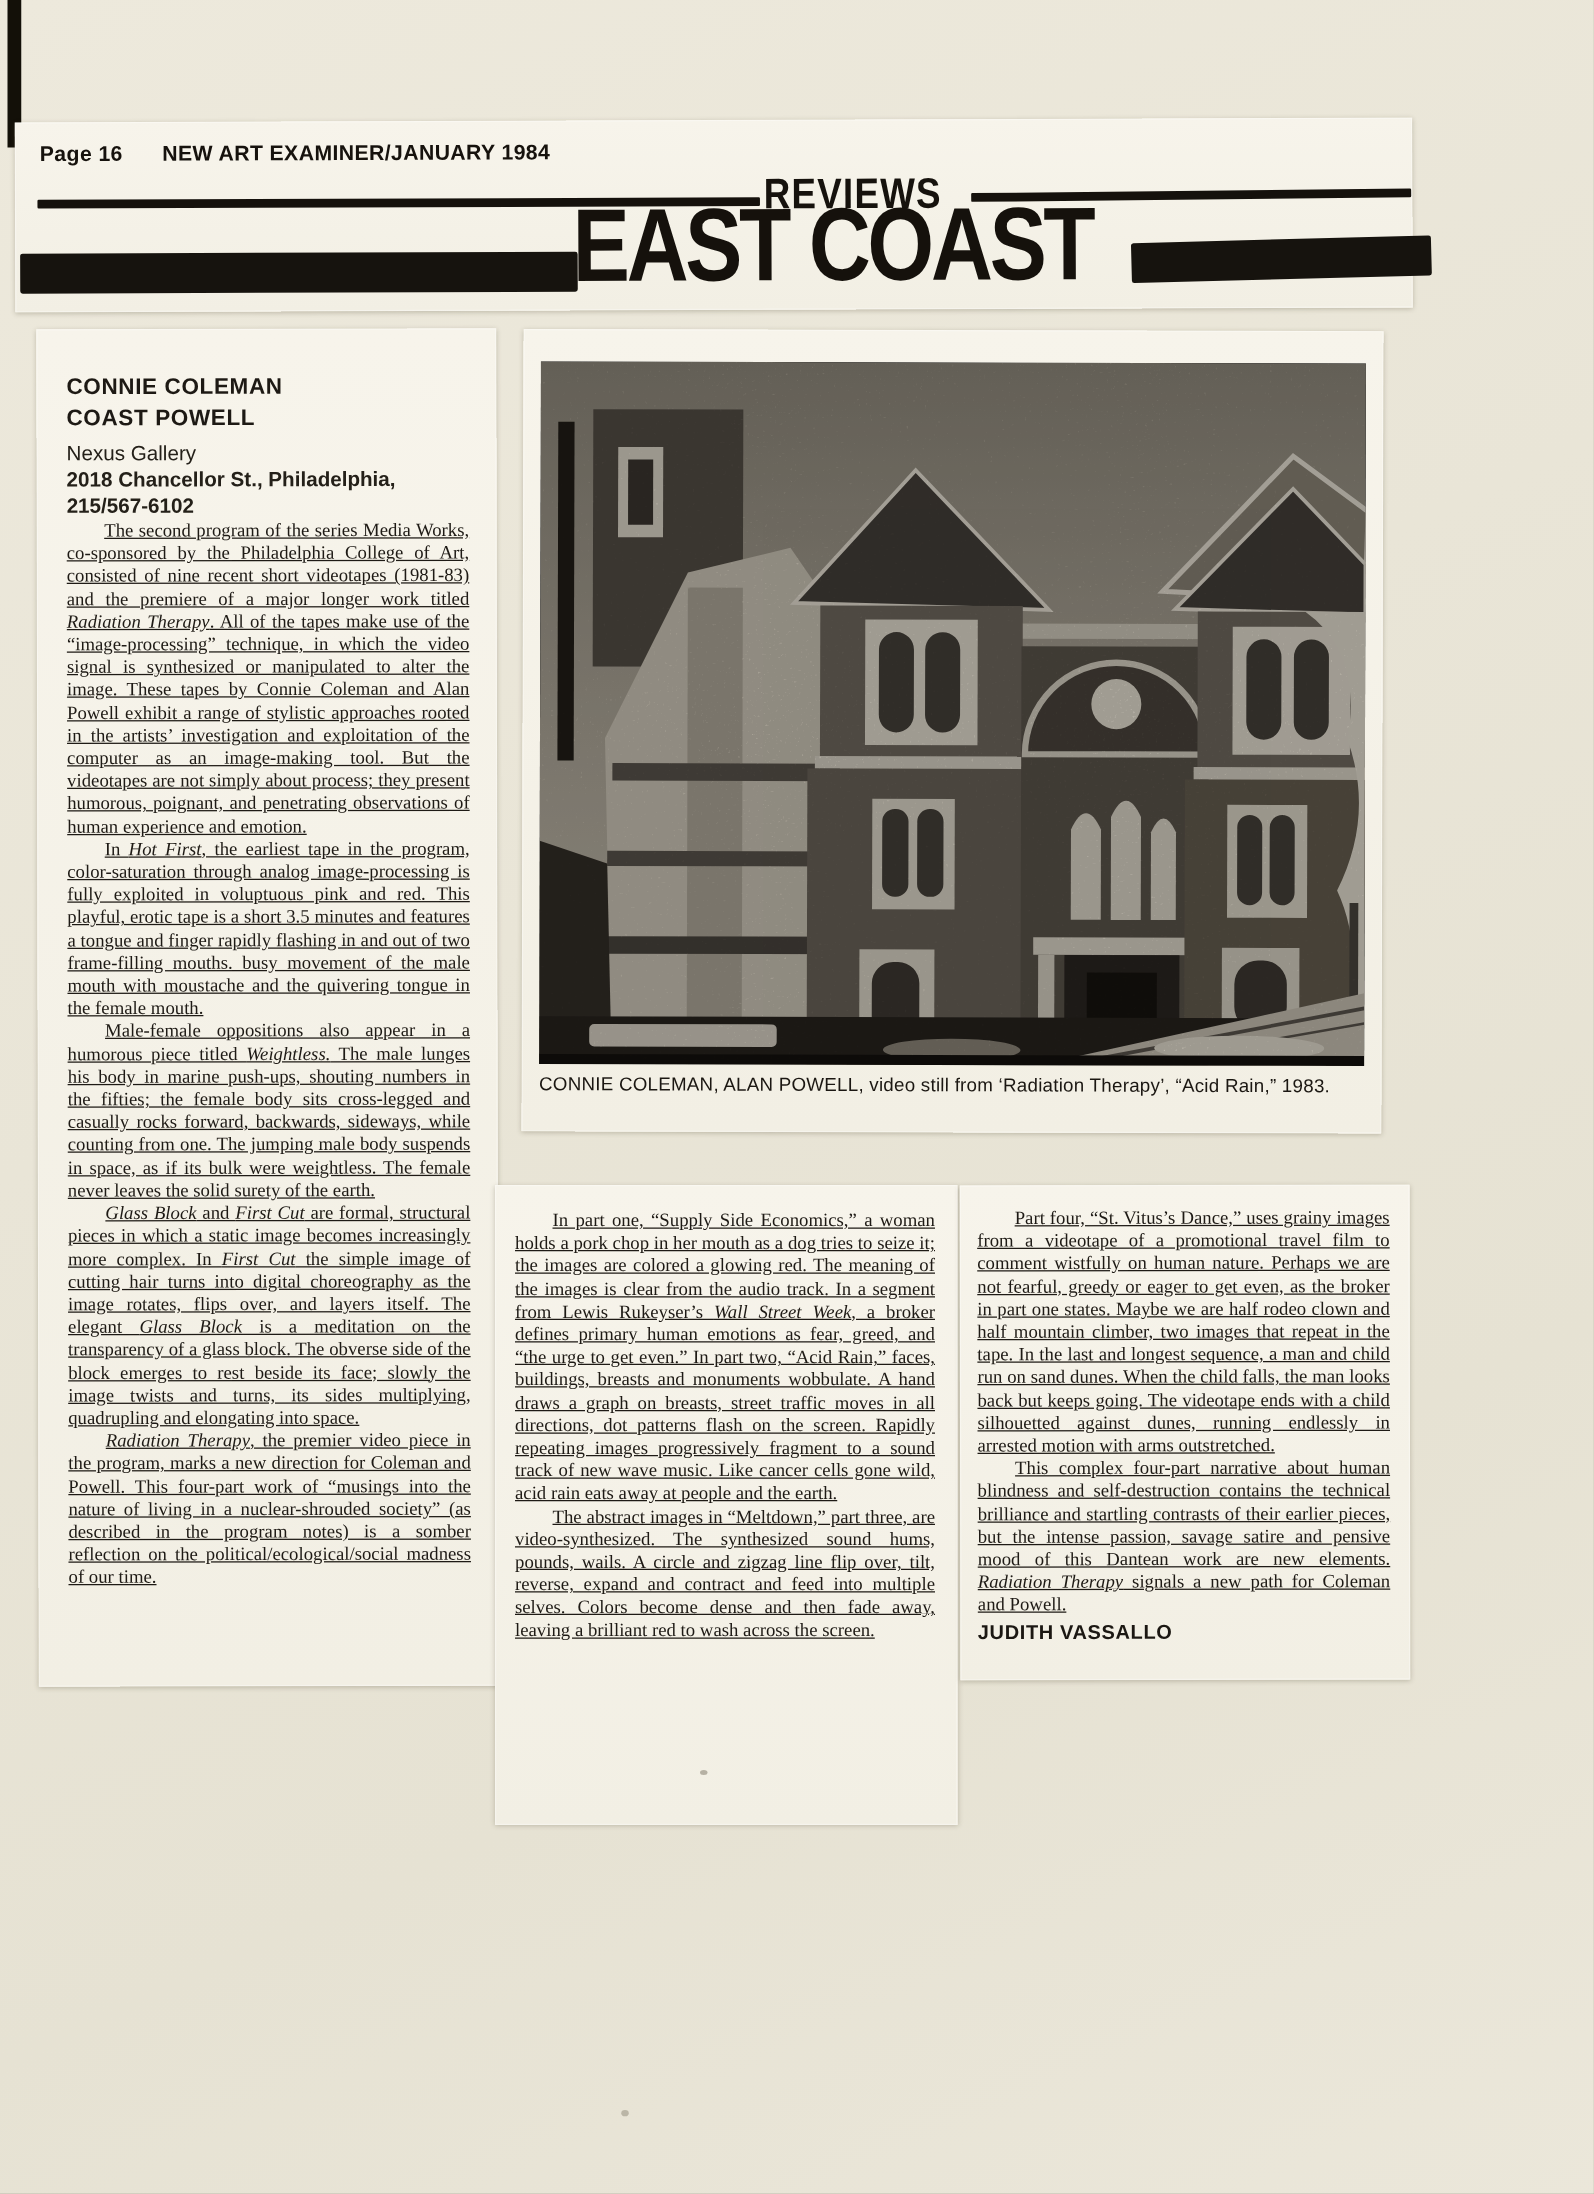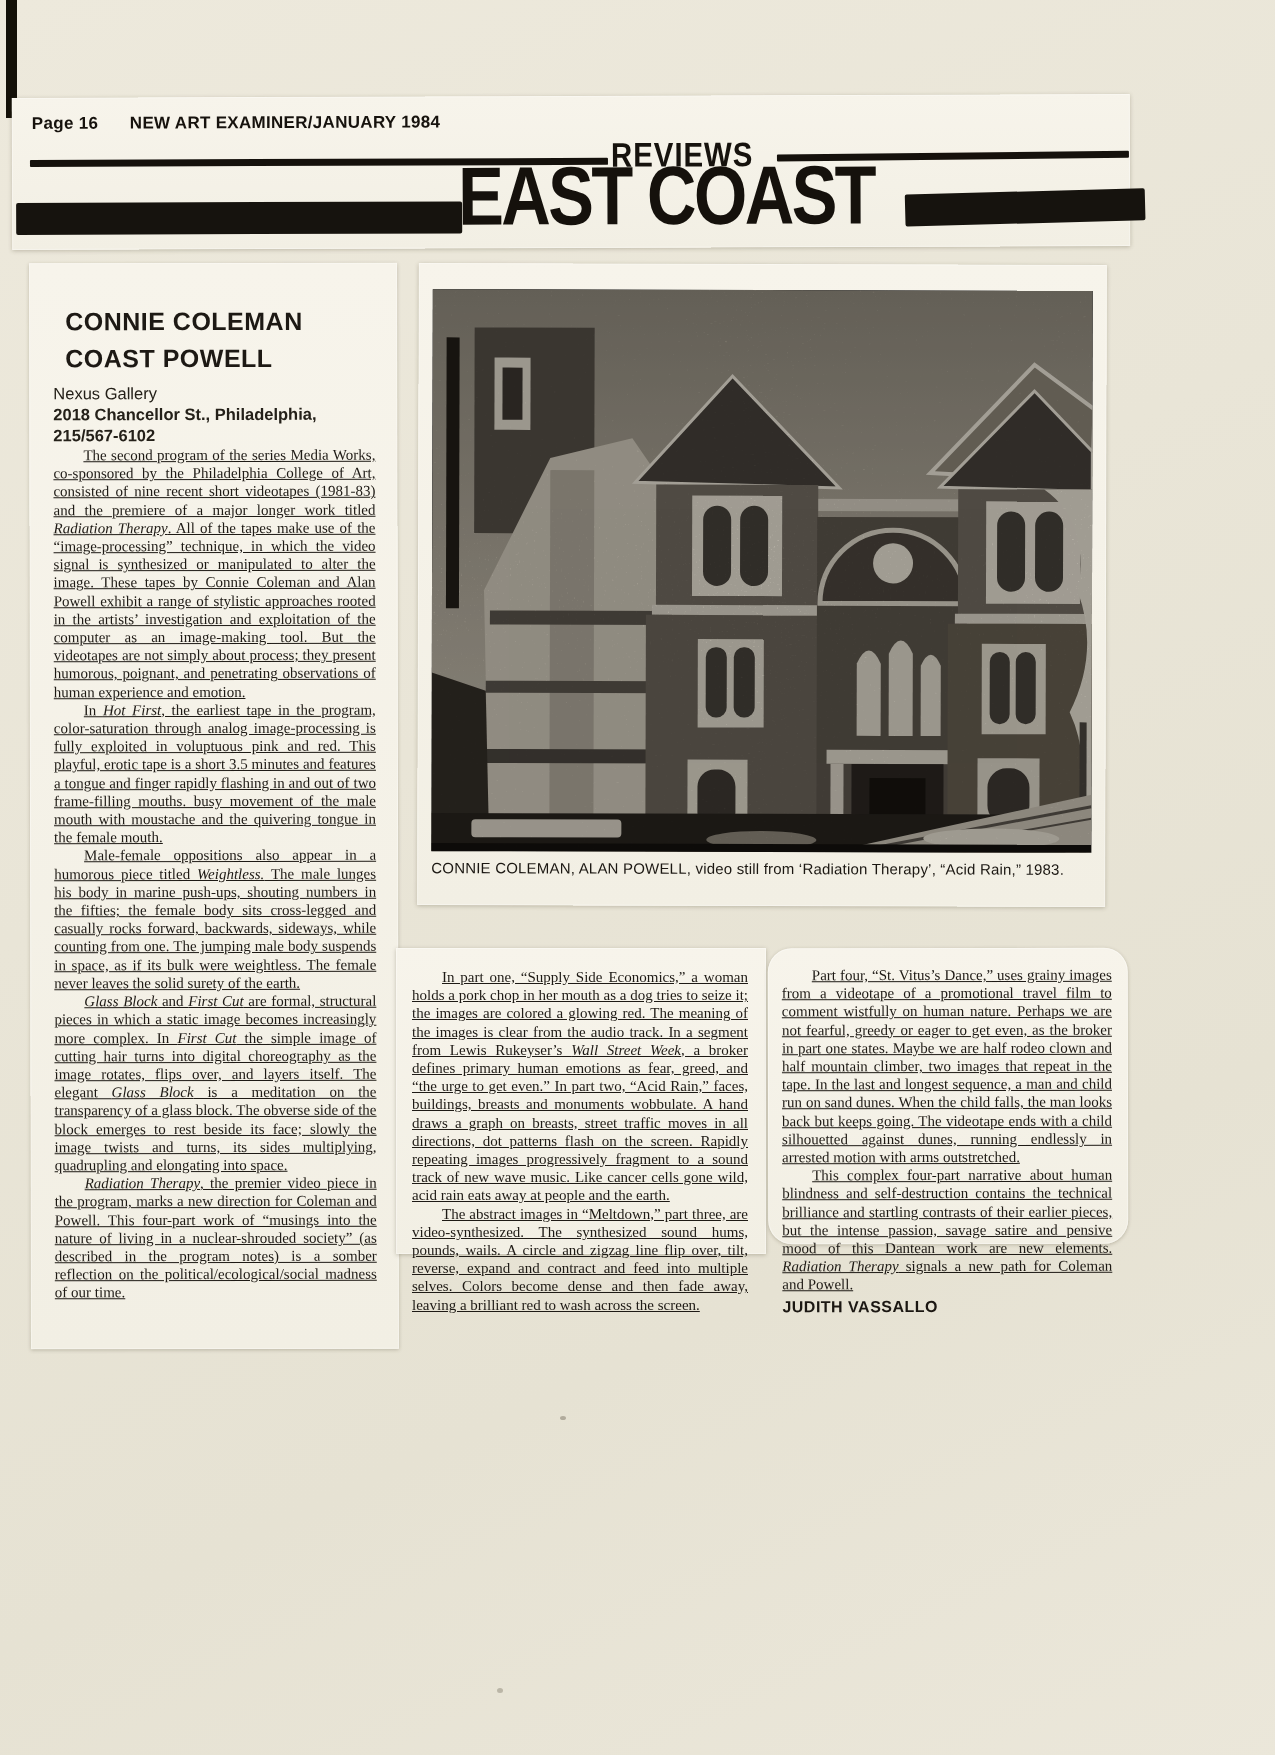--- a/index.html
+++ b/index.html
@@ -41,45 +41,45 @@
     letter-spacing:-3px;color:#15110c;transform:scale(.88,1.06);transform-origin:left top;
     white-space:nowrap;
   }
   .bar{position:absolute;background:#16130e;height:32px;border-radius:2px;}
   .bar-left{left:4px;top:105px;width:446px;}
   .bar-right{left:893px;top:97px;width:240px;transform:rotate(-1.3deg);}
   
   .left-col{left:30px;top:263px;width:368px;height:1086px;transform:rotate(-0.1deg);}
   .left-inner{position:absolute;left:24px;top:34px;width:322px;}
   .art-title{
-    font-family:"Liberation Sans",sans-serif;font-weight:bold;font-size:25px;
-    line-height:25px;letter-spacing:.5px;color:#1d1914;margin:12px;
+    font-family:"Liberation Sans",sans-serif;font-weight:bold;font-size:18px;
+    line-height:25px;letter-spacing:.5px;color:#1d1914;margin:0;
   }
   .venue-block{
     font-family:"Liberation Sans",sans-serif;font-size:16.5px;line-height:21px;
     color:#242019;margin:6px 0 0 0;font-weight:bold;
   }
   .venue-block .venue{font-weight:normal;}
   .bodytext p{
     margin:0;font-size:15px;line-height:18.2px;text-align:justify;
     text-indent:30px;color:#1e1a15;text-decoration:underline;
   }
   .bodytext em{font-style:italic;}
   
   .photo-clip{left:418px;top:264px;width:688px;height:642px;transform:rotate(0.15deg);}
   .photo-frame{position:absolute;left:14px;top:26px;width:660px;height:562px;background:#111;overflow:hidden;}
   .caption{
     position:absolute;left:14px;top:596px;width:662px;
     font-family:"Liberation Sans",sans-serif;font-size:15px;letter-spacing:.2px;
     color:#1b1712;white-space:nowrap;
   }
   
-  .mid-col{left:396px;top:948px;width:370px;height:306px;}
+  .mid-col{left:396px;top:948px;width:370px;height:512px;}
   .mid-inner{position:absolute;left:16px;top:20px;width:336px;}
-  .right-col{left:768px;top:948px;width:360px;height:296px;transform:rotate(-0.1deg);border-radius:24px;}
+  .right-col{left:768px;top:948px;width:360px;height:396px;transform:rotate(-0.1deg);}
   .right-inner{position:absolute;left:14px;top:18px;width:330px;}
   .byline{
     font-family:"Liberation Sans",sans-serif;font-weight:bold;font-size:16px;
     letter-spacing:.5px;margin:4px 0 0 0;color:#1b1712;
   }
   
   .edge-mark{position:absolute;left:6px;top:0;width:11px;height:118px;background:#131008;}
   .speck{position:absolute;border-radius:50%;background:#8e8778;}
   .speck1{left:560px;top:1416px;width:6px;height:4px;opacity:.6;}
   .speck2{left:497px;top:1688px;width:6px;height:5px;opacity:.5;}

